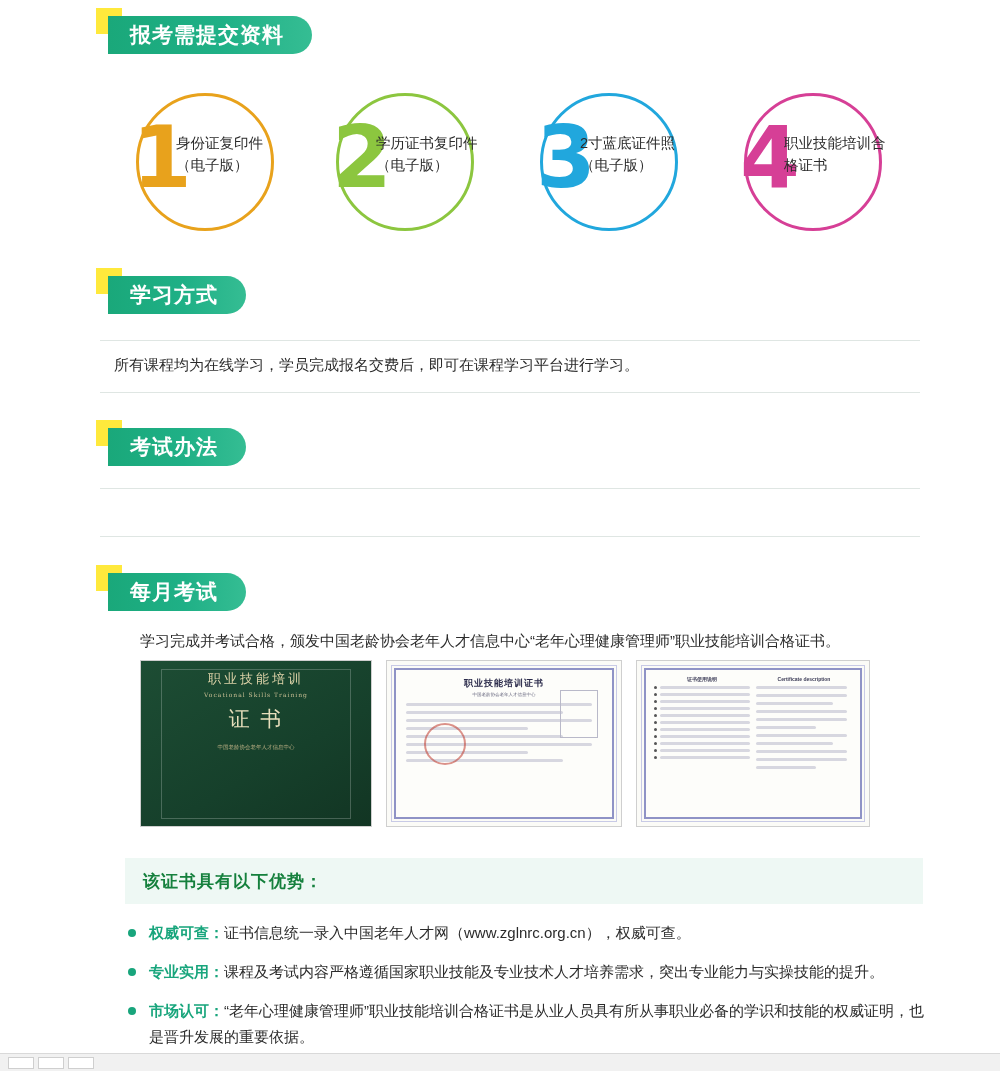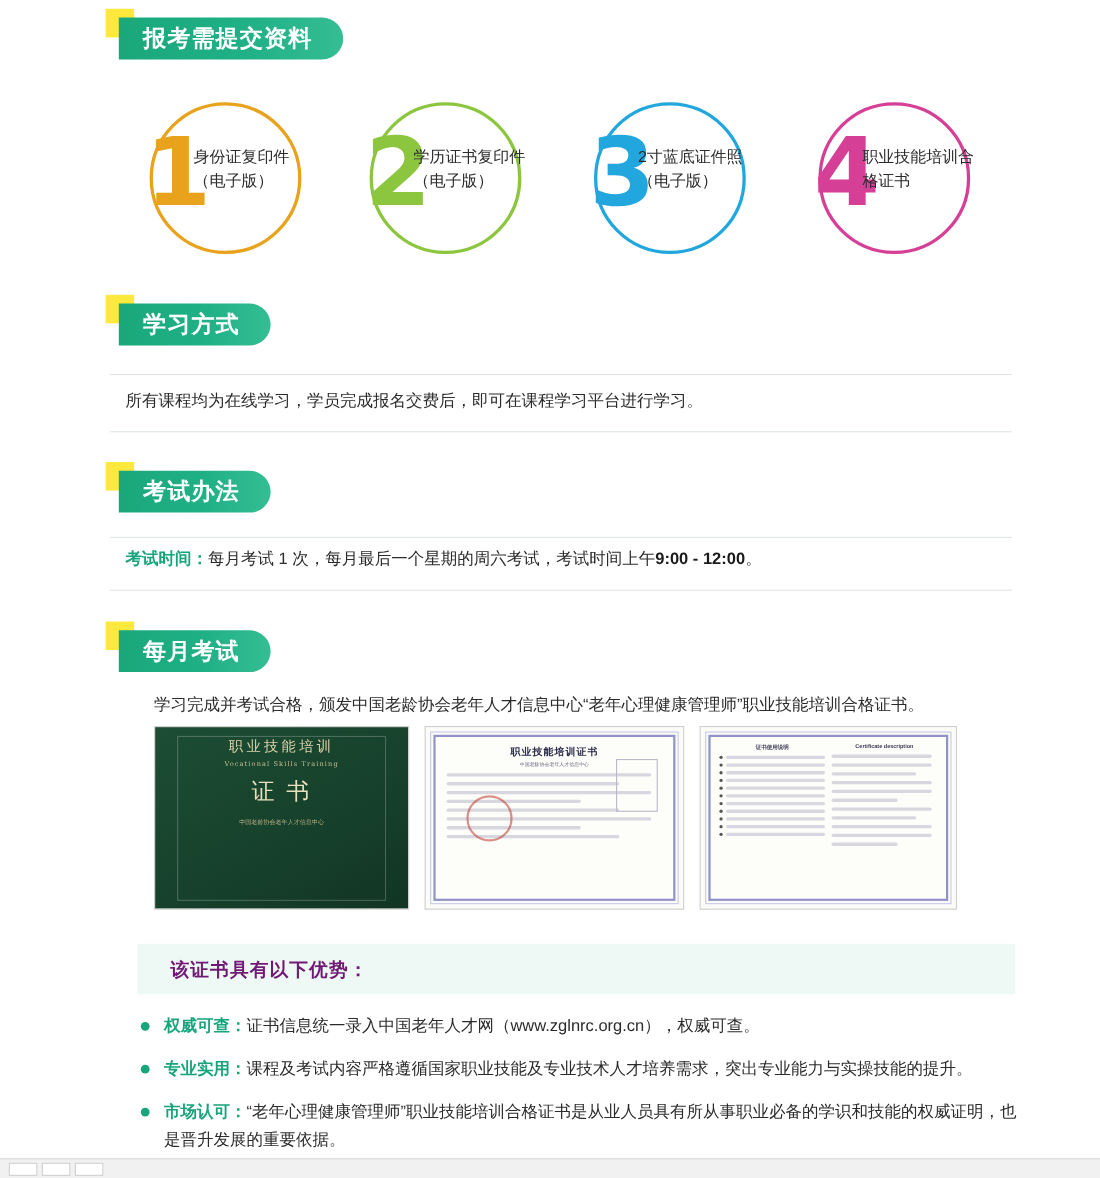--- a/index.html
+++ b/index.html
@@ -203,24 +203,24 @@
 
   
   .adv-box {
     position: absolute;
     left: 125px; top: 858px;
     width: 798px; height: 46px;
     background: #eef8f4;
     display: flex; align-items: center;
   }
   .adv-box span {
-    margin-left: 30px;
+    margin-left: 18px;
     font-size: 17px;
     font-weight: bold;
-    color: #701a75;
+    color: #15803d;
     letter-spacing: 1px;
   }
   .adv-list {
     position: absolute;
     left: 125px; top: 920px;
     width: 800px;
   }
   .adv-item {
     position: relative;
     padding-left: 24px;
@@ -309,23 +309,20 @@
   <div class="rule" style="left:100px; top:392px; width:820px;"></div>
 
   <div class="sec-header" style="left:96px; top:420px;">
     <div class="flag"></div>
     <div class="pill">
       <span>考试办法</span>
     </div>
   </div>
 
   <div class="rule" style="left:100px; top:488px; width:820px;"></div>
-  <div class="exam-line" style="left:114px; top:496px;">
-    <b class="hl">考试时间：</b><span>每月考试 1 次，每月最后一个星期的周六考试，考试时间上午</span><b class="dark">9:00 - 12:00</b><span>。</span>
-  </div>
   <div class="rule" style="left:100px; top:536px; width:820px;"></div>
 
   <div class="sec-header" style="left:96px; top:565px;">
     <div class="flag"></div>
     <div class="pill">
       <span>每月考试</span>
     </div>
   </div>
 
   <div class="para" style="left:140px; top:628px; width:800px;">学习完成并考试合格，颁发中国老龄协会老年人才信息中心“老年心理健康管理师”职业技能培训合格证书。</div>

